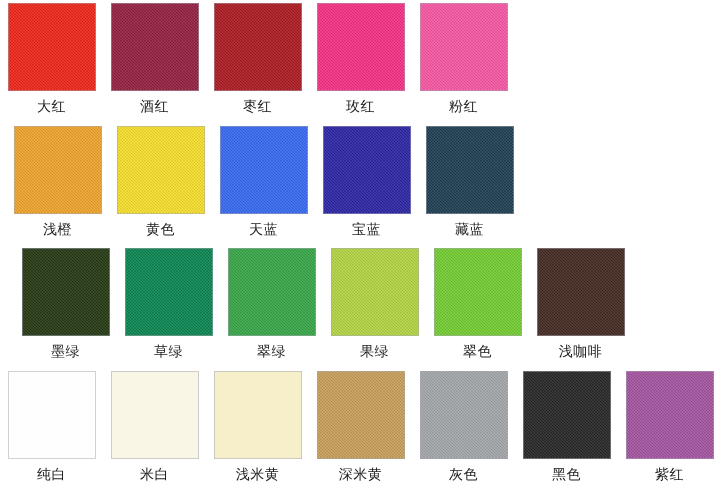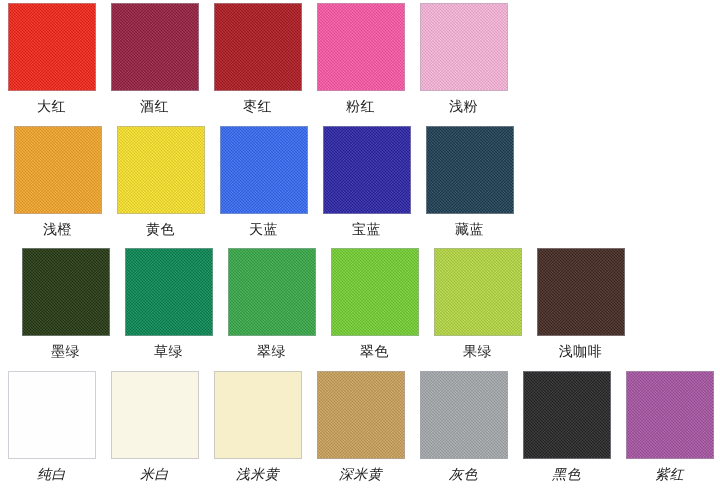--- a/index.html
+++ b/index.html
@@ -75,47 +75,47 @@
     letter-spacing: 0.5px;
     font-weight: 500;
     text-align: center;
     white-space: nowrap;
   }
 
   
   .chart-row.r0 { padding-top: 3px; }
   .chart-row.r1 { padding-top: 12px; margin-left: 6px; }
   .chart-row.r2 { padding-top: 11px; margin-left: 14px; }
-  .chart-row.r3 { padding-top: 12px; font-style: italic; }
+  .chart-row.r3 { padding-top: 12px; }
 </style>
 </head>
 <body>
 
 <div id="color-chart">
 
 <div class="chart-row r0">
       <div class="swatch-cell">
         <div class="swatch-chip" style="background-color: rgb(237, 27, 16);"></div>
         <div class="swatch-label">大红</div>
       </div>
       <div class="swatch-cell">
         <div class="swatch-chip" style="background-color: rgb(142, 23, 56);"></div>
         <div class="swatch-label">酒红</div>
       </div>
       <div class="swatch-cell">
         <div class="swatch-chip" style="background-color: rgb(168, 17, 24);"></div>
         <div class="swatch-label">枣红</div>
       </div>
       <div class="swatch-cell">
+        <div class="swatch-chip" style="background-color: rgb(244, 39, 127);"></div>
+        <div class="swatch-label">玫红</div>
+      </div>
+      <div class="swatch-cell">
         <div class="swatch-chip" style="background-color: rgb(244, 80, 158);"></div>
         <div class="swatch-label">粉红</div>
-      </div>
-      <div class="swatch-cell">
-        <div class="swatch-chip" style="background-color: rgb(243, 174, 211);"></div>
-        <div class="swatch-label">浅粉</div>
       </div>
     </div>
     <div class="chart-row r1">
       <div class="swatch-cell">
         <div class="swatch-chip" style="background-color: rgb(238, 159, 34);"></div>
         <div class="swatch-label">浅橙</div>
       </div>
       <div class="swatch-cell">
         <div class="swatch-chip" style="background-color: rgb(243, 220, 34);"></div>
         <div class="swatch-label">黄色</div>
@@ -140,26 +140,26 @@
       </div>
       <div class="swatch-cell">
         <div class="swatch-chip" style="background-color: rgb(0, 128, 74);"></div>
         <div class="swatch-label">草绿</div>
       </div>
       <div class="swatch-cell">
         <div class="swatch-chip" style="background-color: rgb(47, 162, 64);"></div>
         <div class="swatch-label">翠绿</div>
       </div>
       <div class="swatch-cell">
+        <div class="swatch-chip" style="background-color: rgb(174, 210, 58);"></div>
+        <div class="swatch-label">果绿</div>
+      </div>
+      <div class="swatch-cell">
         <div class="swatch-chip" style="background-color: rgb(109, 202, 40);"></div>
         <div class="swatch-label">翠色</div>
-      </div>
-      <div class="swatch-cell">
-        <div class="swatch-chip" style="background-color: rgb(174, 210, 58);"></div>
-        <div class="swatch-label">果绿</div>
       </div>
       <div class="swatch-cell">
         <div class="swatch-chip" style="background-color: rgb(59, 33, 24);"></div>
         <div class="swatch-label">浅咖啡</div>
       </div>
     </div>
     <div class="chart-row r3">
       <div class="swatch-cell">
         <div class="swatch-chip plain" style="background-color: rgb(254, 254, 254);"></div>
         <div class="swatch-label">纯白</div>

